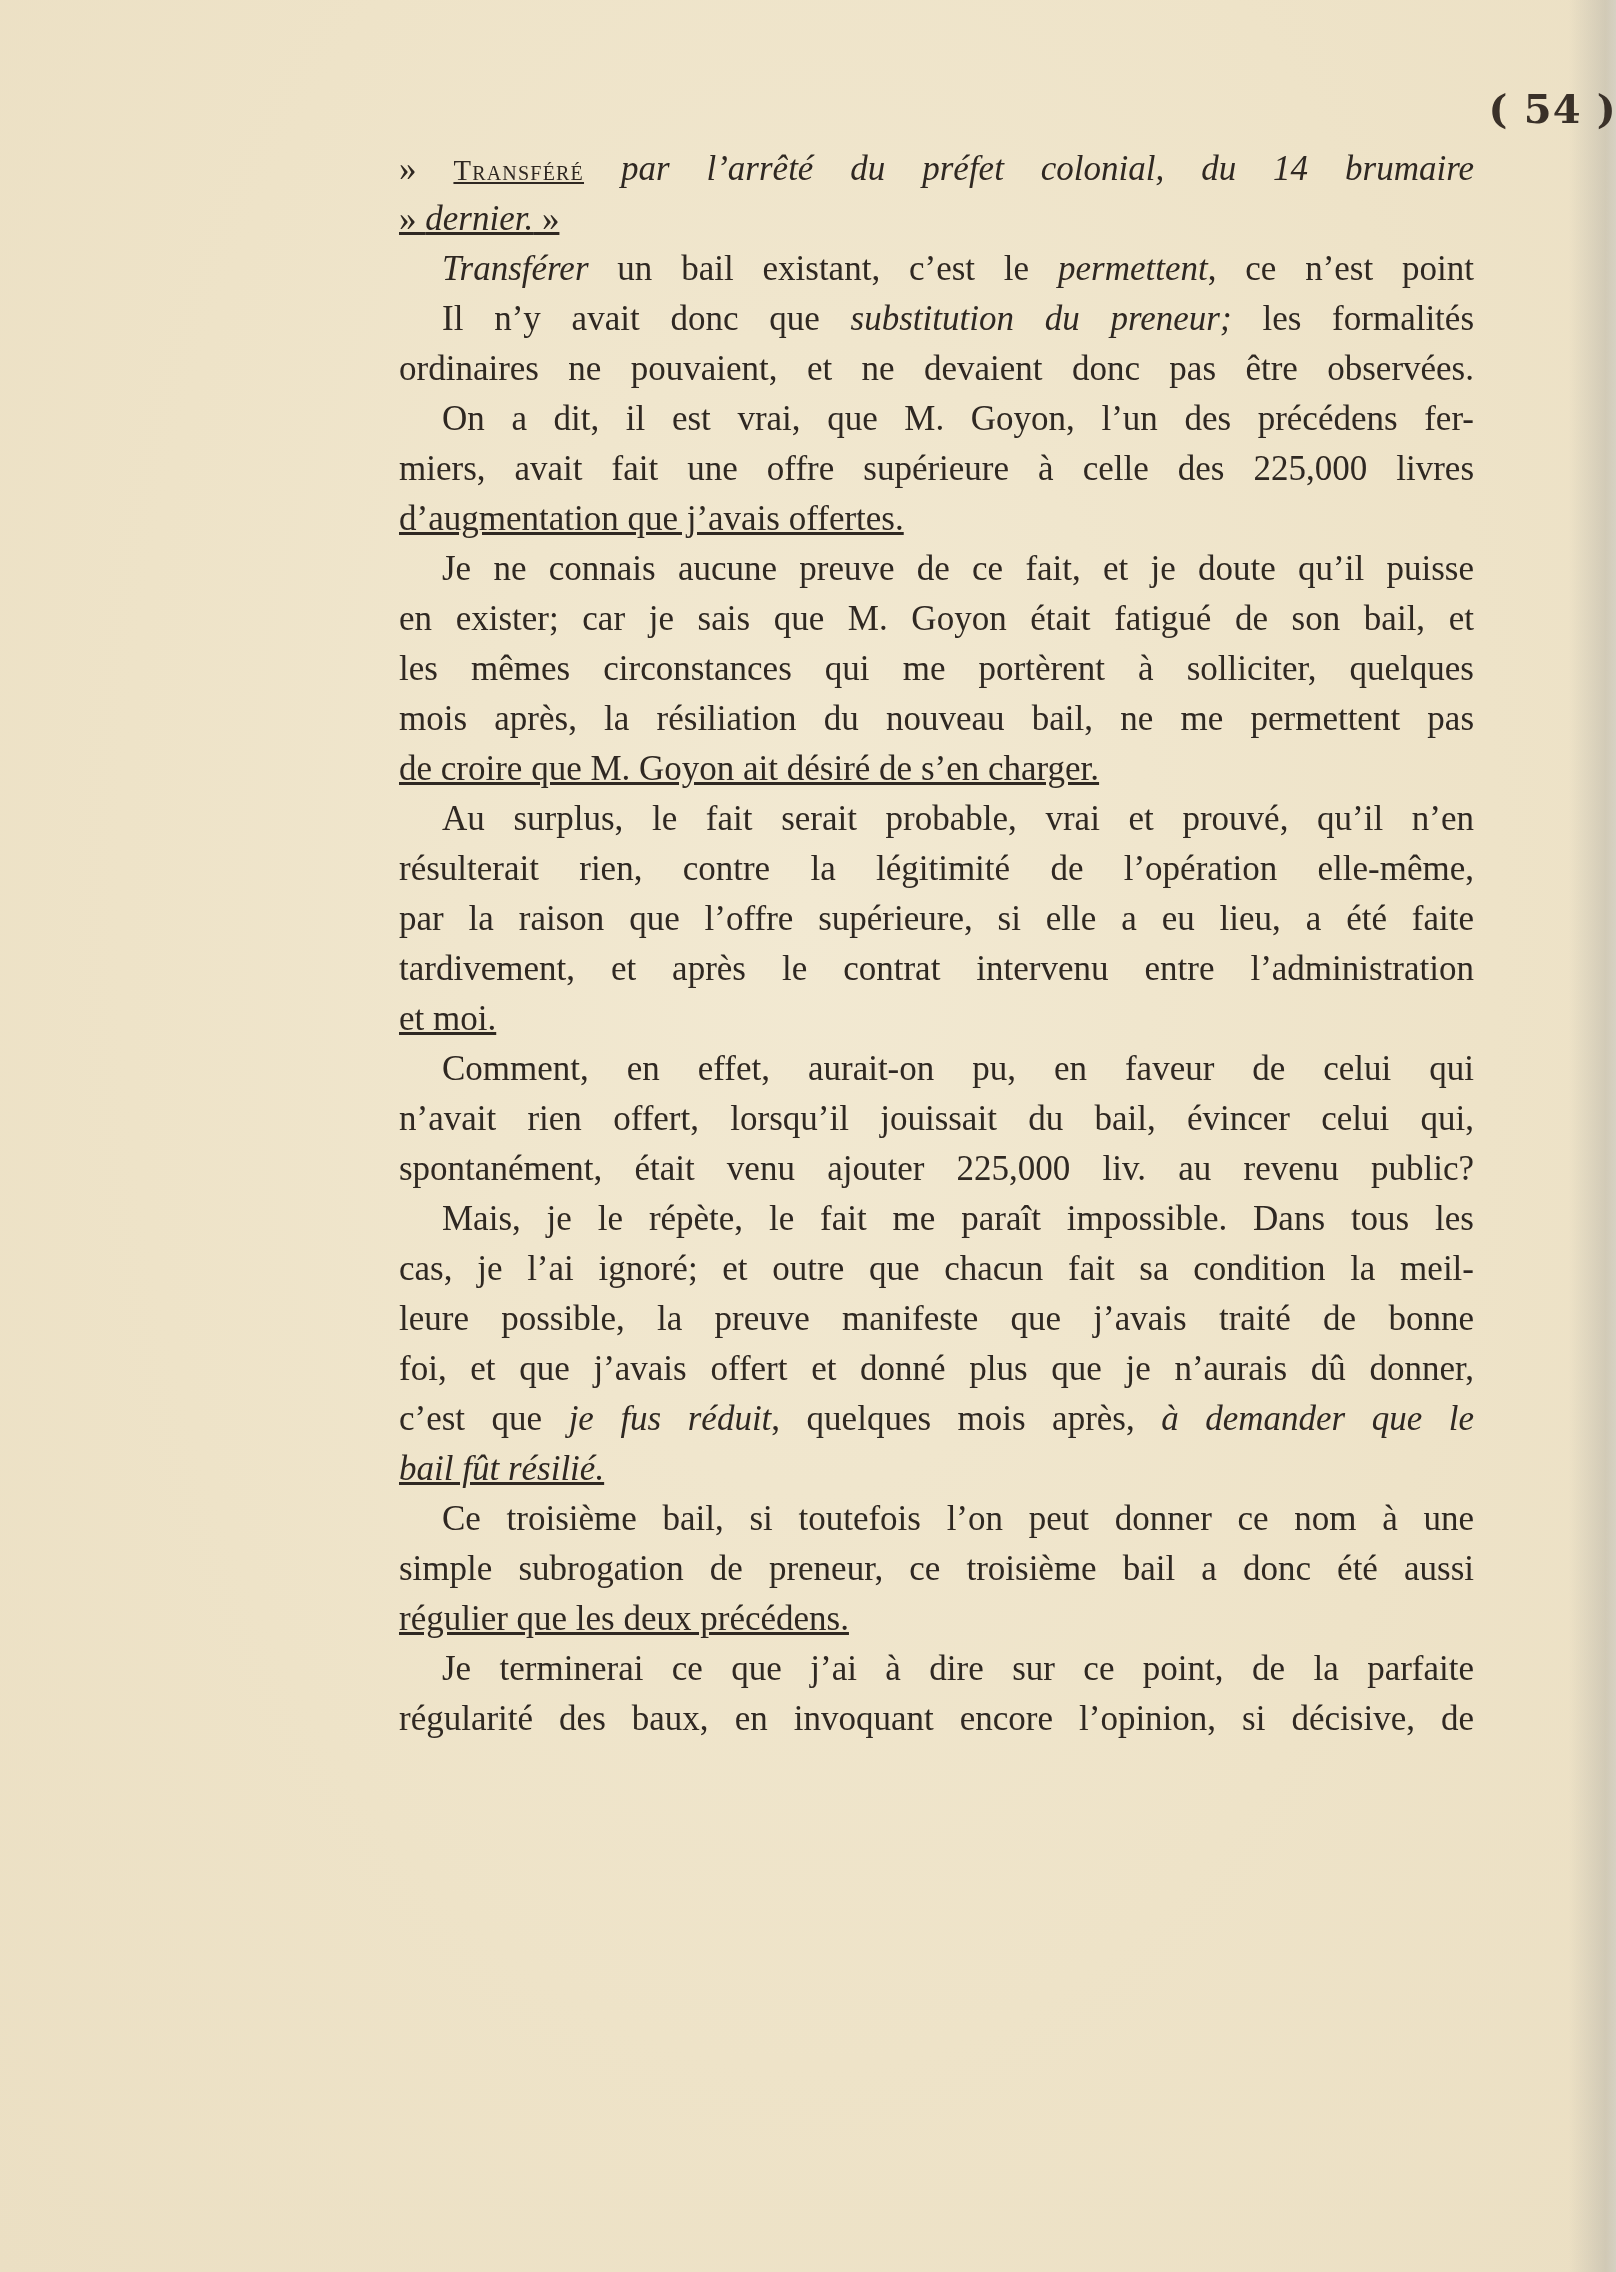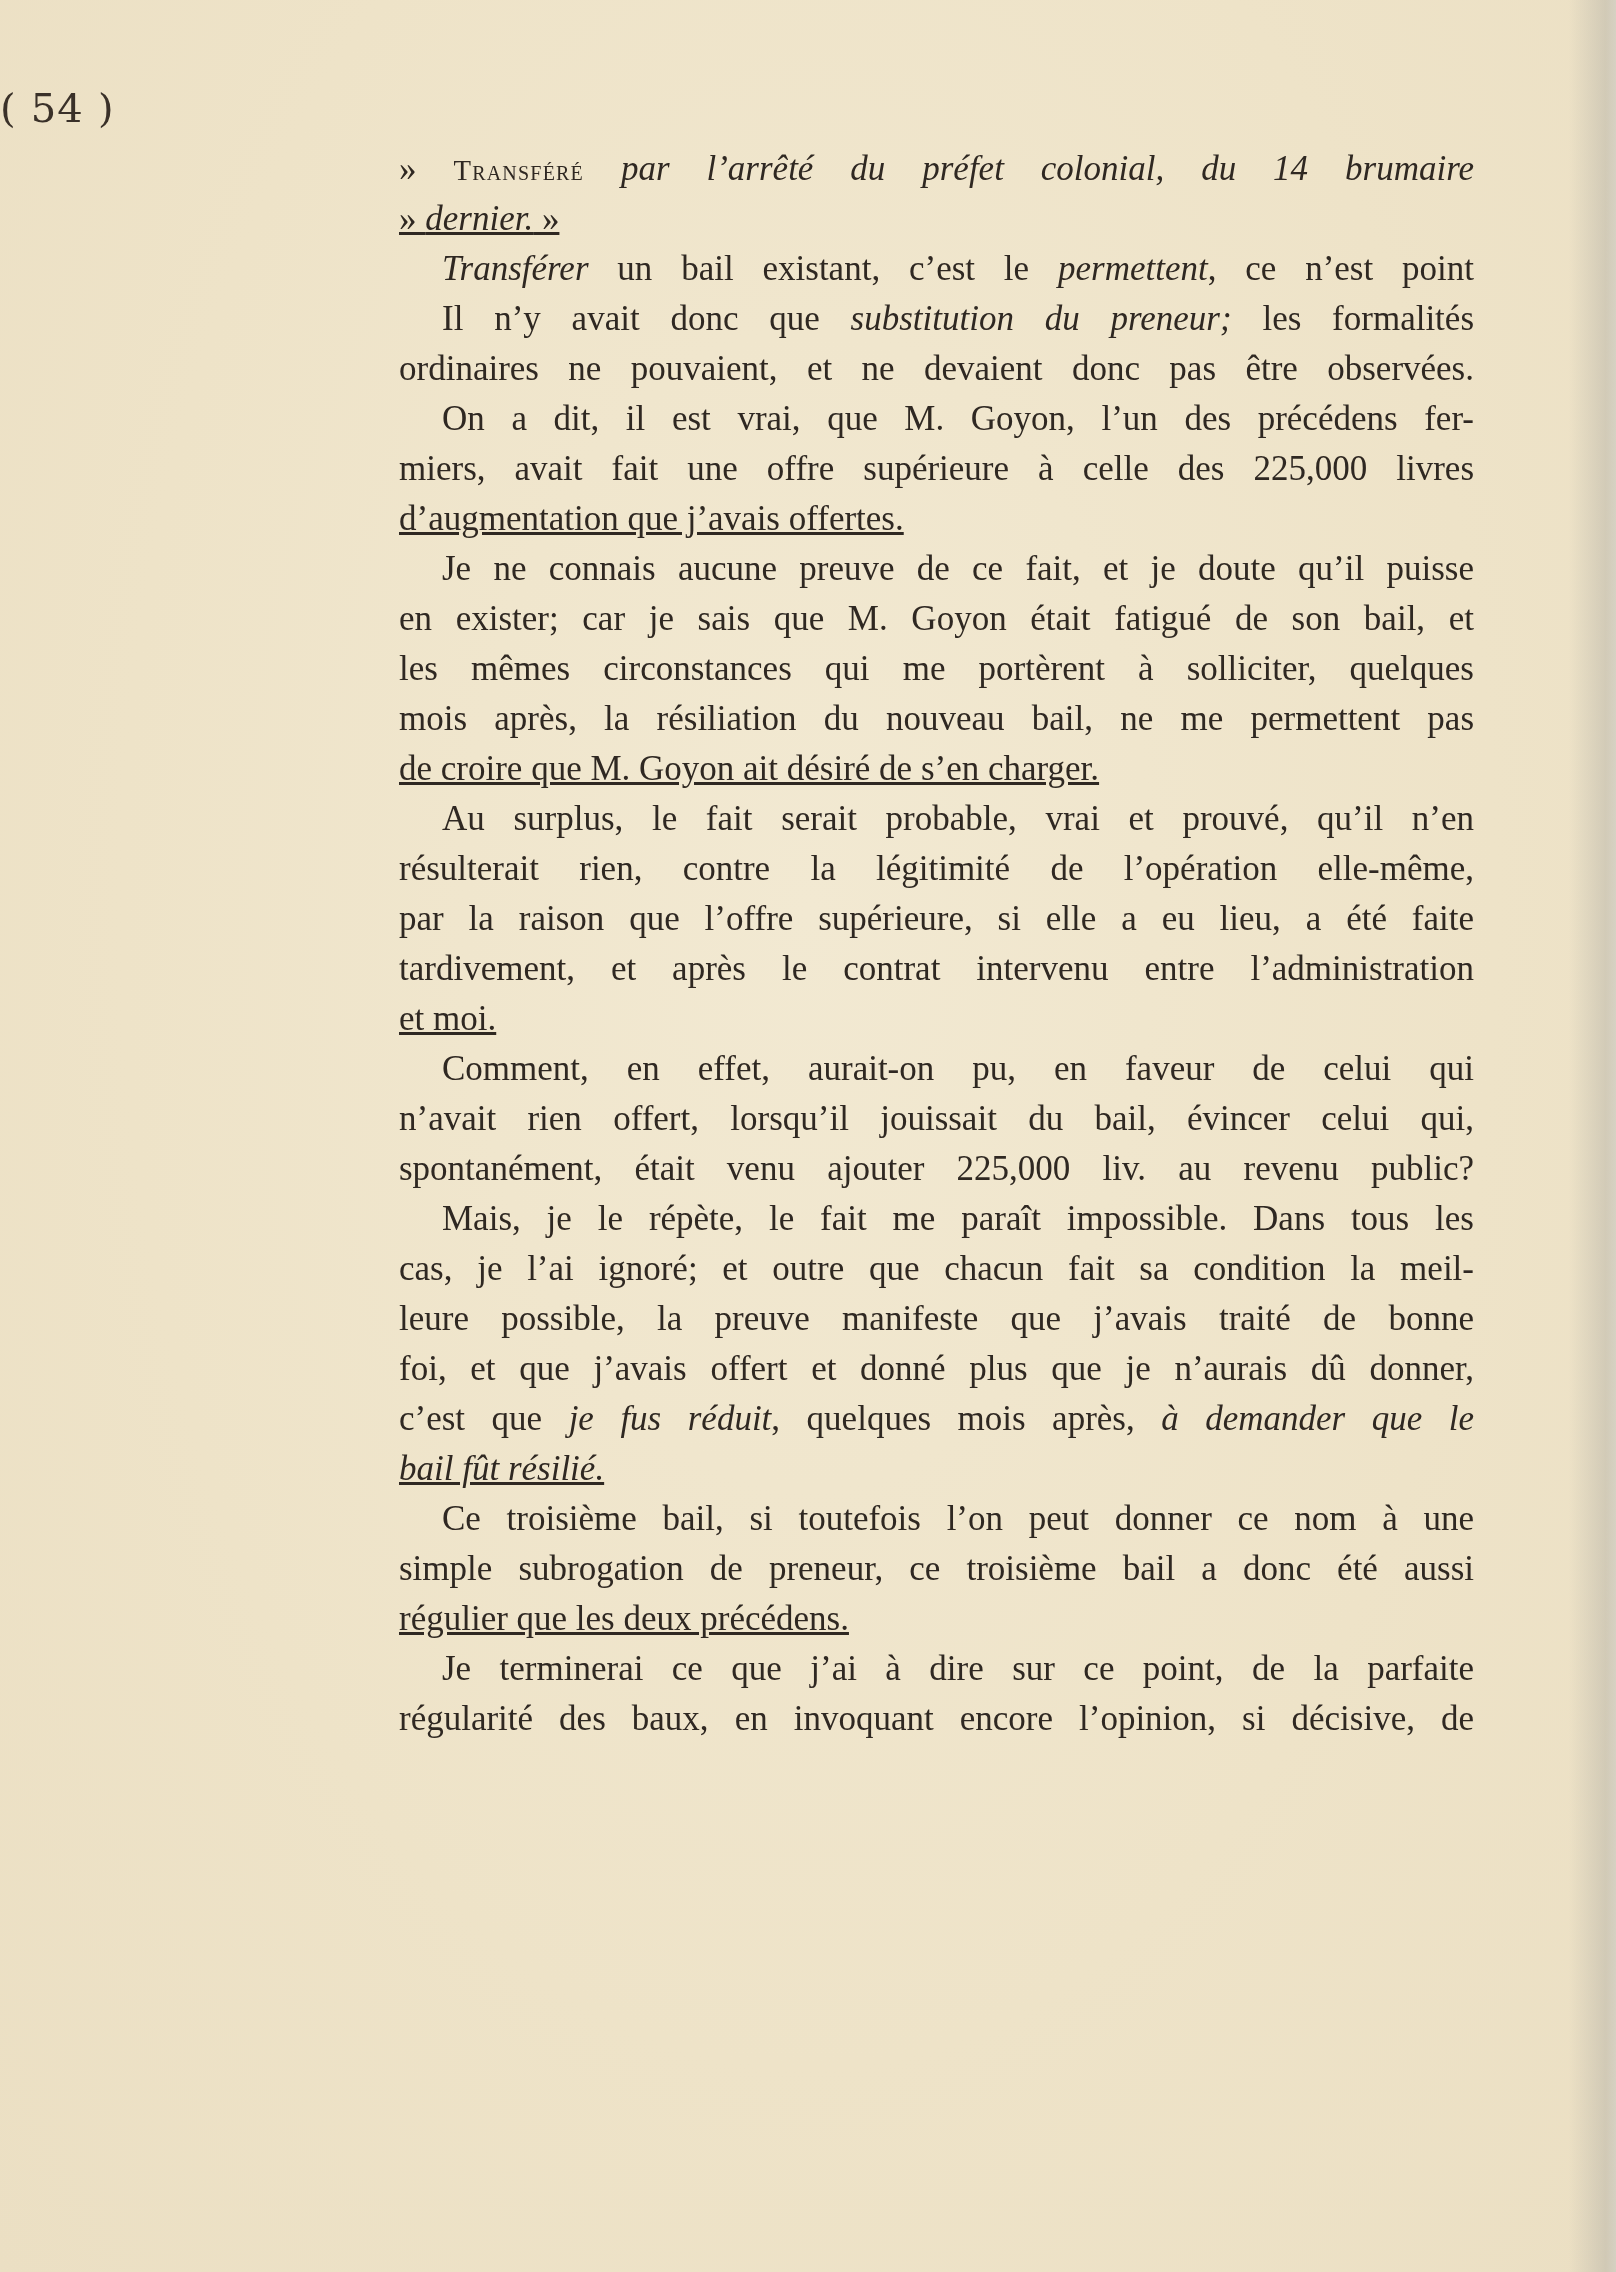--- a/index.html
+++ b/index.html
@@ -18,25 +18,26 @@
     inset: 0;
     background:
       linear-gradient(90deg, rgba(255,255,255,0.0) 0%, rgba(255,255,255,0.0) 97%, rgba(160,160,155,0.35) 99.3%, rgba(200,200,195,0.6) 100%),
       radial-gradient(ellipse at 50% 40%, #f2e9d2 0%, #eee3c8 60%, #ebdfc3 100%);
   }
   .page-number {
     position: absolute;
     left: 0;
     width: 100%;
     top: 85px;
-    text-align: left;
+    text-align: right;
     font-family: "DejaVu Serif", serif;
     font-size: 40px;
     color: #3a3129;
     letter-spacing: 1.2px;
+    font-weight: bold;
   }
   .text-block {
     position: absolute;
     left: 399px;
     top: 144px;
     width: 1075px;
     font-family: "Liberation Serif", serif;
     font-size: 35px;
     line-height: 50px;
     color: #2f2822;
@@ -54,20 +55,21 @@
     text-decoration: underline;
   }
   .line.indent {
     padding-left: 43px;
   }
   .it { font-style: italic; }
   .sc {
     font-variant: small-caps;
     letter-spacing: 1.2px;
     font-size: 0.82em;
+    text-decoration: underline;
   }
 </style>
 </head>
 <body>
 
 <div class="page">
   <div class="page-number">( 54 )</div>
   <div class="text-block" id="text-block">
       <div class="line"><span>» </span><span class="sc">Transféré</span><span class="it"> par l’arrêté du préfet colonial, du 14 brumaire</span></div>
       <div class="line last"><span>» </span><span class="it">dernier.</span><span> »</span></div>

